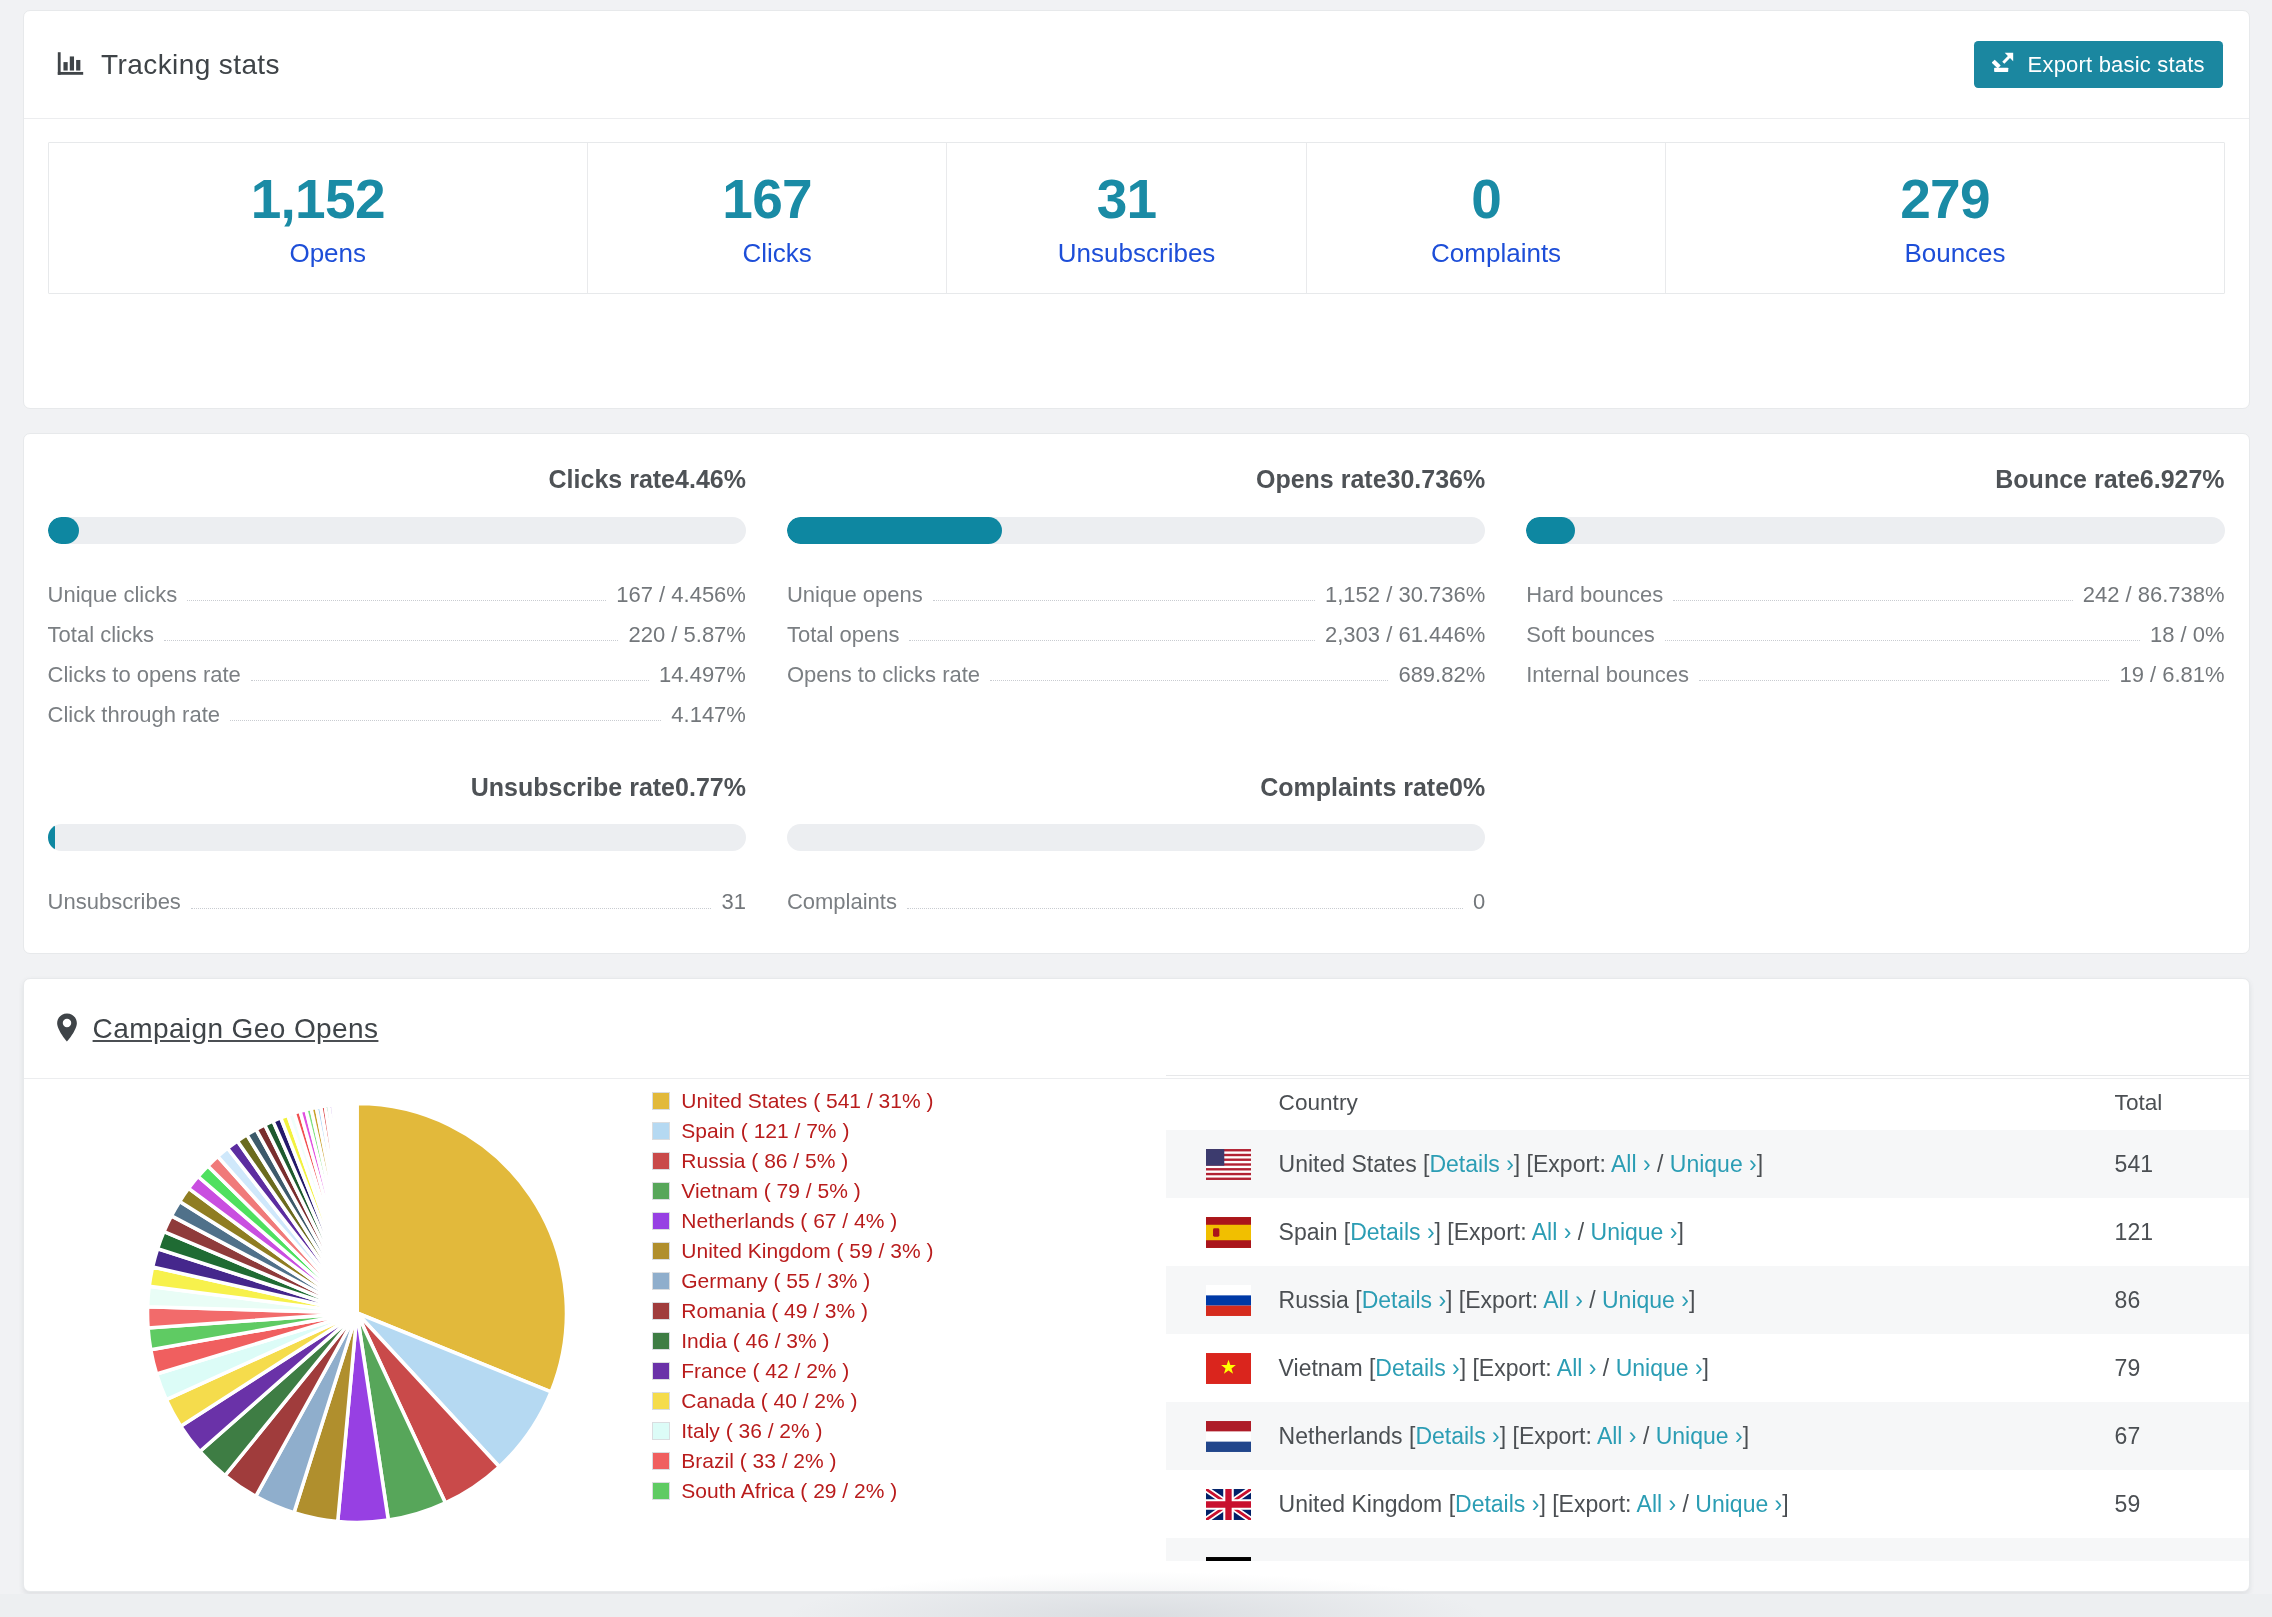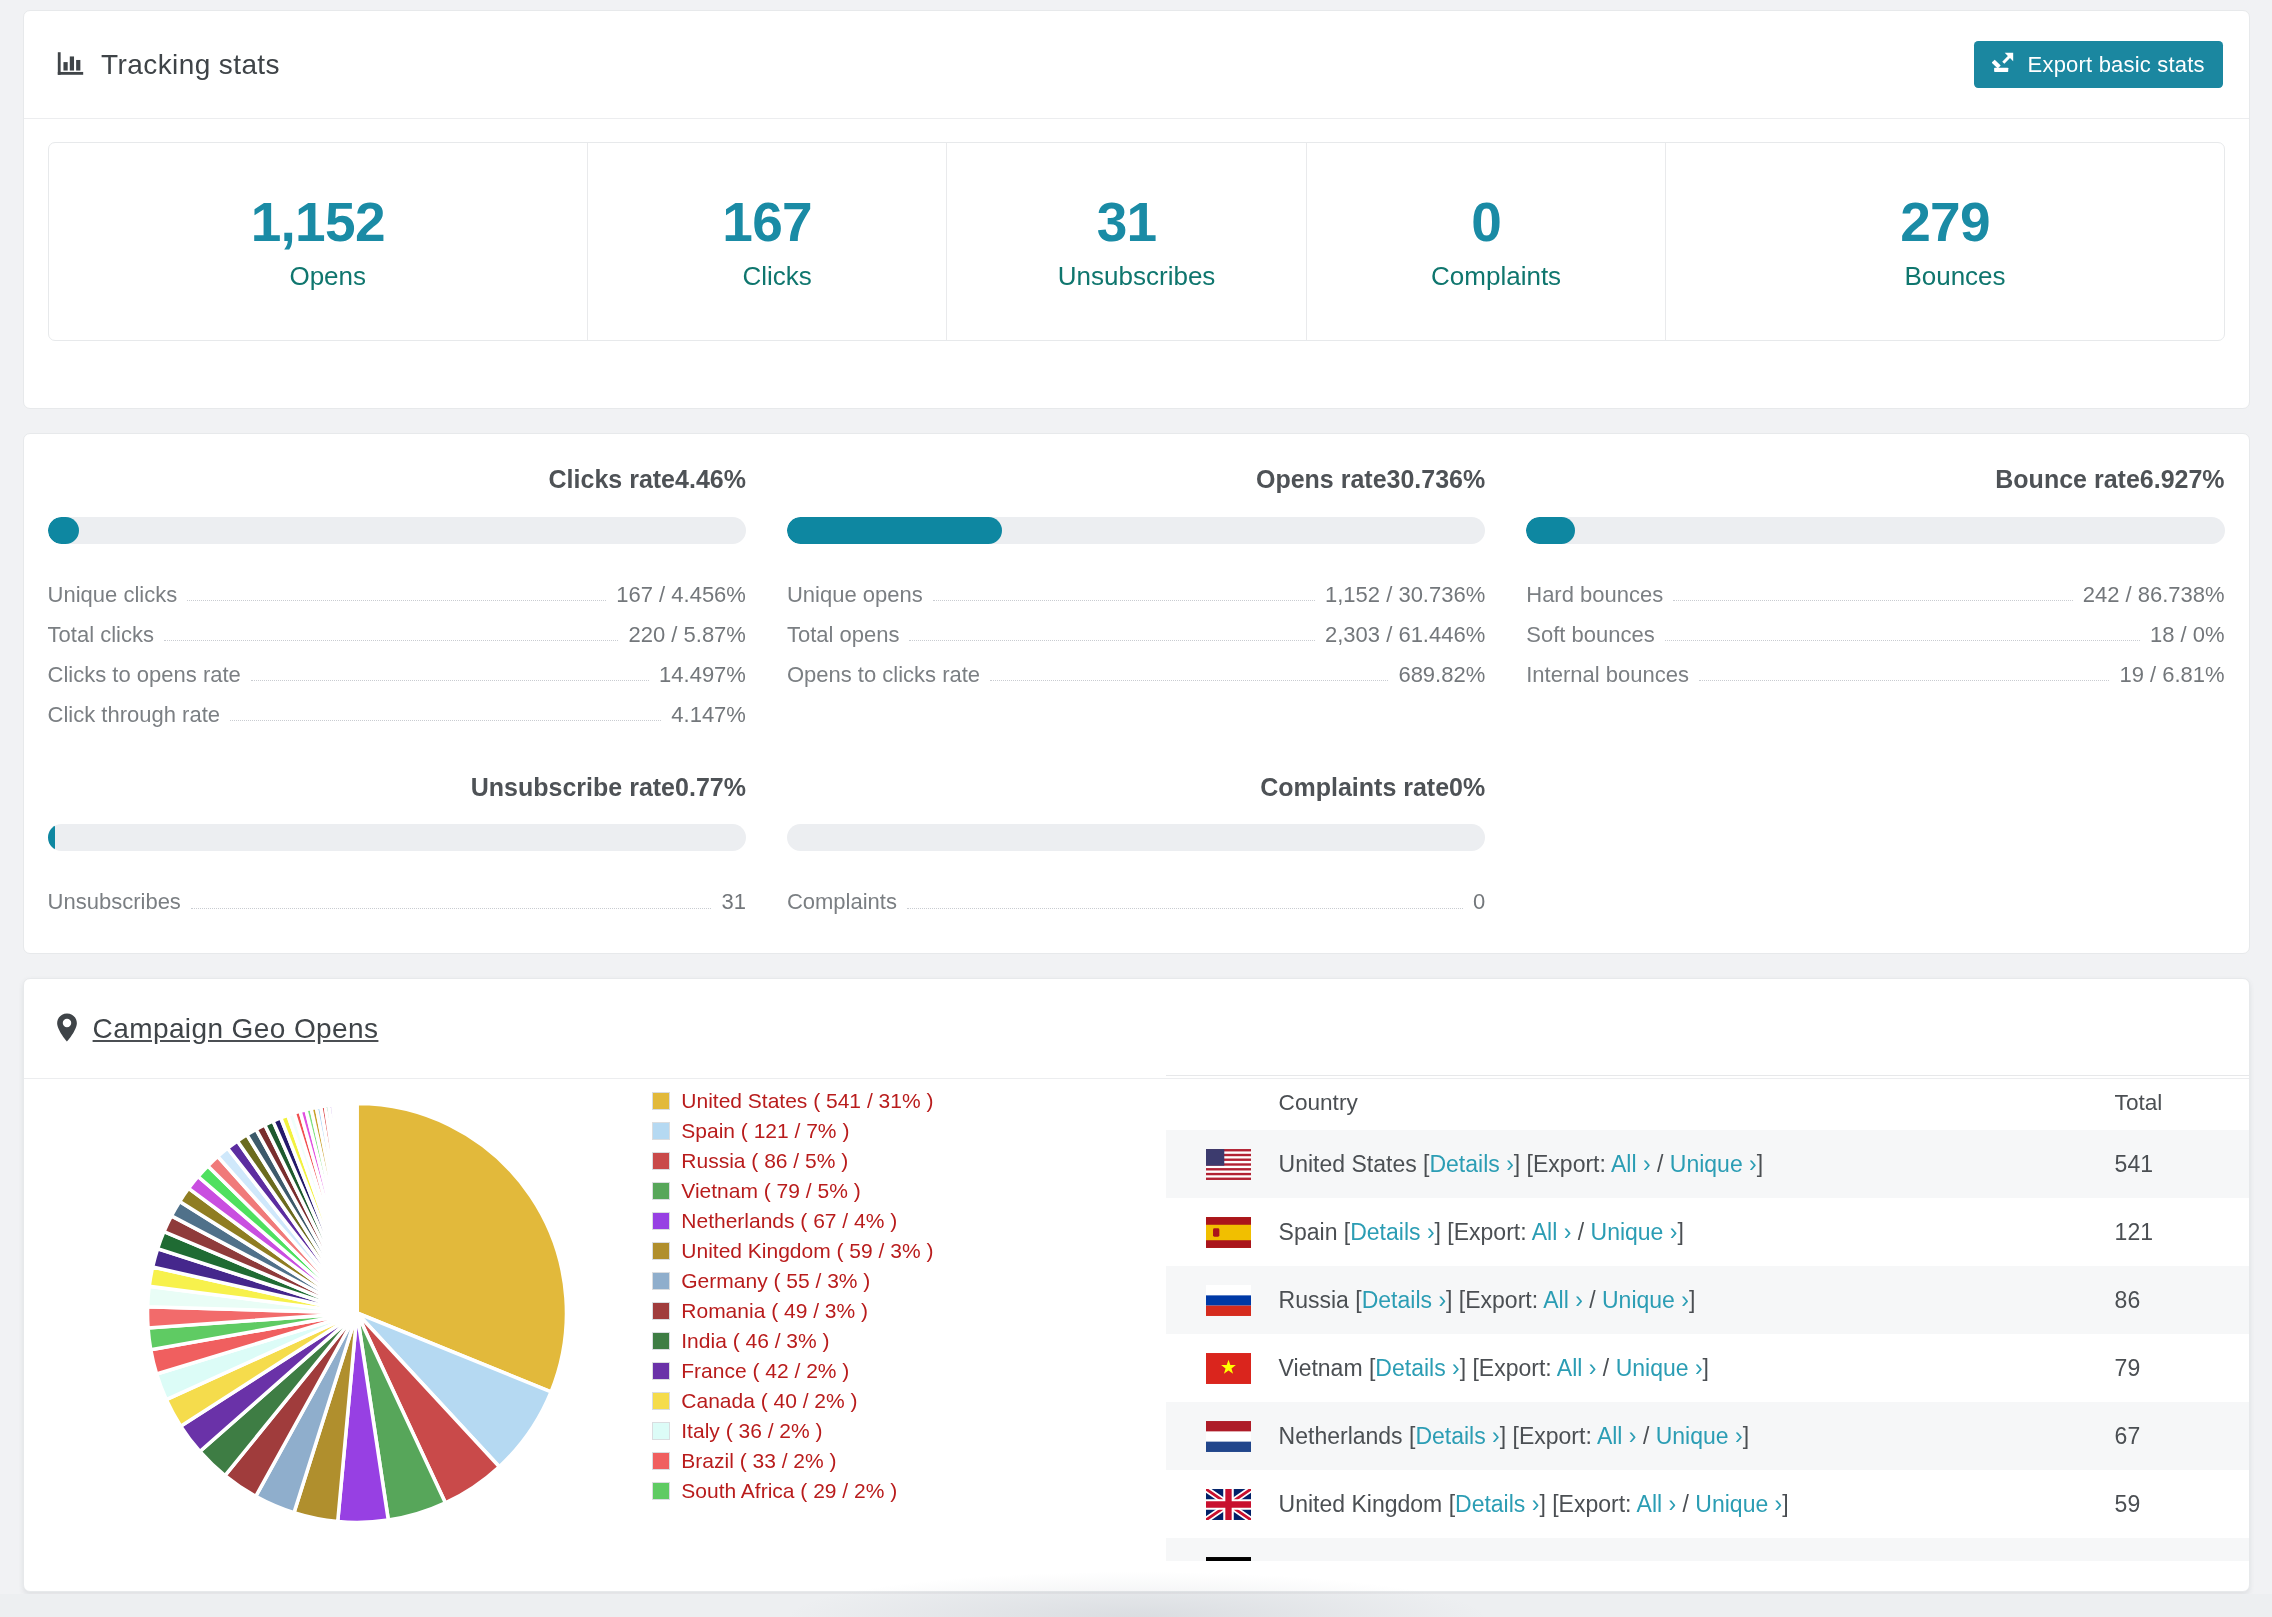--- a/index.html
+++ b/index.html
@@ -28,27 +28,27 @@
     padding:0 25.4px 0 31px;border-bottom:1.4px solid #ECEDEF;
   }
   .title-wrap{display:flex;align-items:center;gap:15.5px;}
   .page-title{font-size:28px;font-weight:500;color:#3F4448;letter-spacing:0.4px;}
   .export-btn{
     background:var(--accent);color:#fff;border:none;border-radius:4.2px;
     height:47px;padding:0 18.4px;font-size:22px;display:flex;align-items:center;gap:11.3px;
     font-family:inherit;cursor:pointer;letter-spacing:0.2px;
   }
   .summary-box{
-    margin:22.6px 24px 0;height:199px;border:1.4px solid #E7E9EB;border-radius:7px;
+    margin:22.6px 24px 0;height:152px;border:1.4px solid #E7E9EB;border-radius:1px;
     display:grid;grid-template-columns:1.5fr 1fr 1fr 1fr 1.55fr;
   }
   .sum-cell{display:flex;flex-direction:column;align-items:center;justify-content:center;border-right:1.4px solid #E9EAEC;}
   .sum-cell:last-child{border-right:none;}
   .sum-value{font-size:55px;font-weight:700;color:var(--accent-num);letter-spacing:-0.7px;}
-  .sum-label{font-size:26px;color:#0f766e;margin-top:7px;margin-left:20px;}
+  .sum-label{font-size:26px;color:#1d4ed8;margin-top:7px;margin-left:20px;}
   
   .card2{top:433px;height:521px;}
   .rates-grid{
     display:grid;grid-template-columns:1fr 1fr 1fr;column-gap:41px;row-gap:45px;
     padding:31px 24px 0;
   }
   .rate-head{display:flex;justify-content:flex-end;align-items:baseline;
     font-size:25px;font-weight:700;color:#4E5256;margin-left:32px;}
   .bar{margin-top:22.6px;height:27px;background:#ECEEF1;border-radius:13.4px;position:relative;overflow:hidden;}
   .bar-fill{position:absolute;left:0;top:0;bottom:0;background:var(--bar-fill);border-radius:13.4px;}

